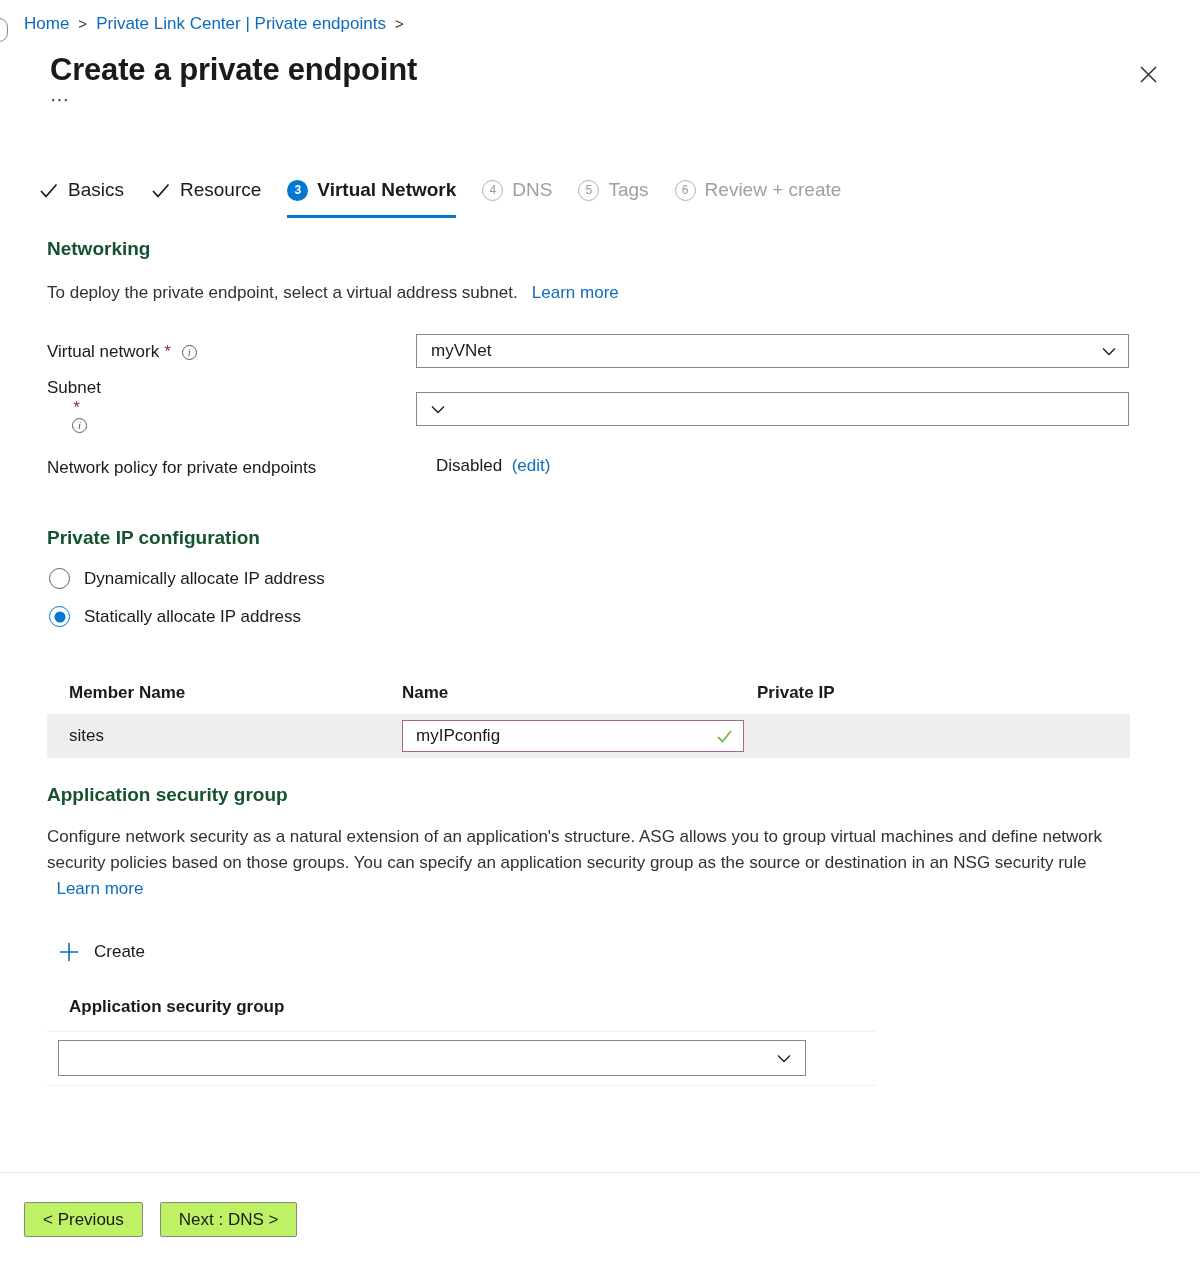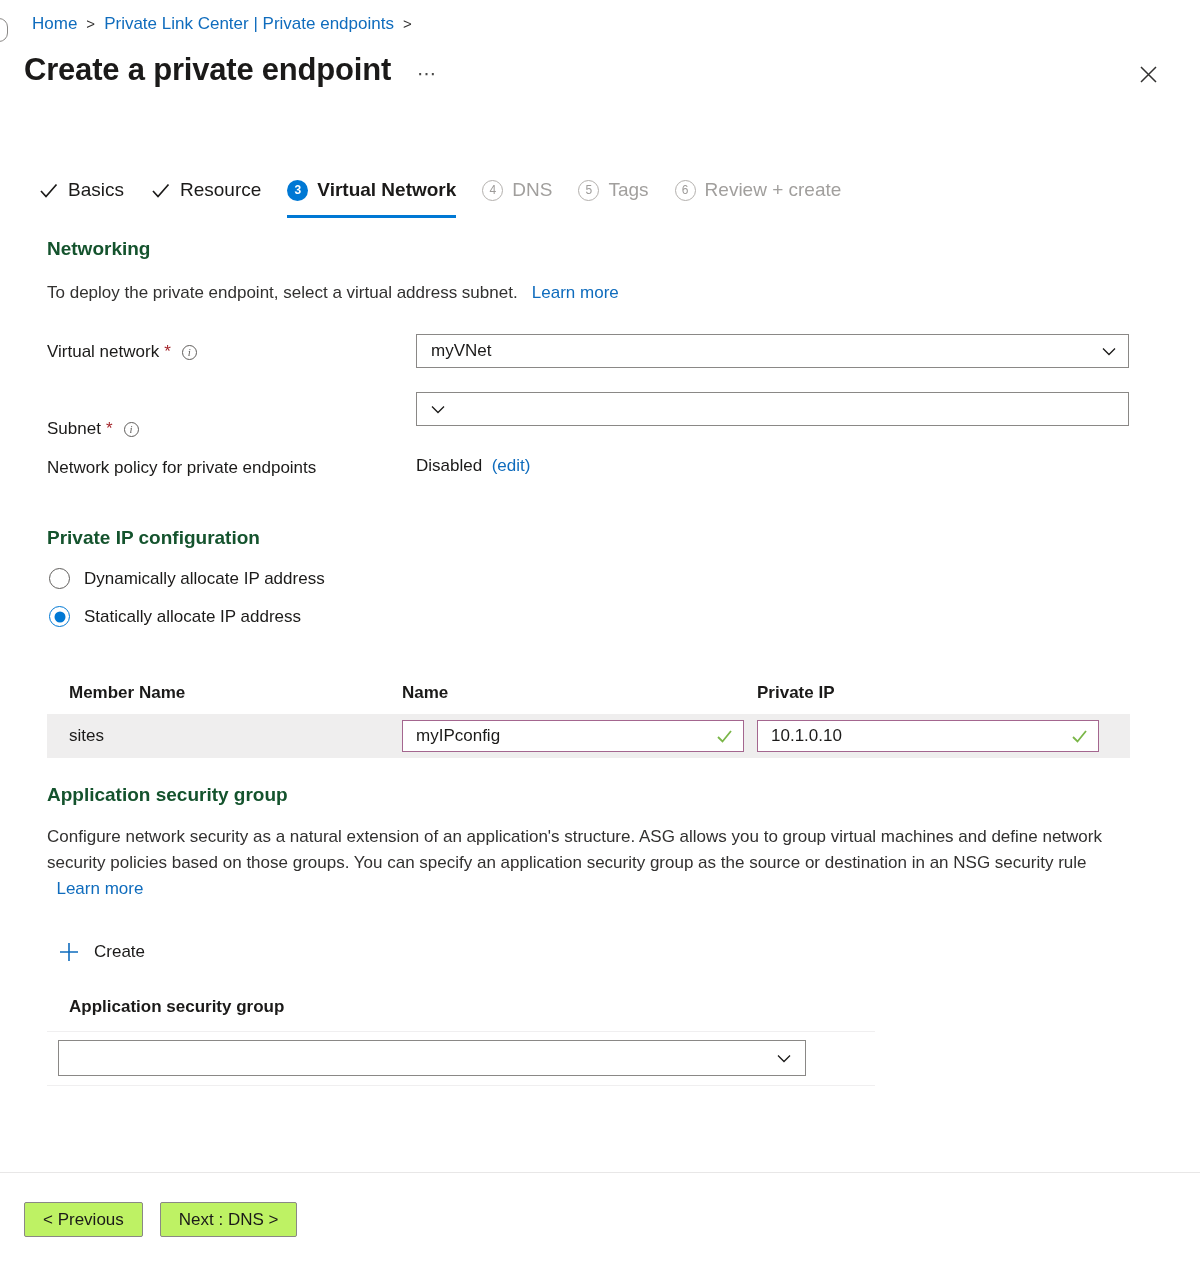--- a/index.html
+++ b/index.html
@@ -20,21 +20,20 @@
   
   .breadcrumb {
     position: absolute;
     top: 13px;
     left: 24px;
     display: flex;
     align-items: center;
     font-size: 17px;
     line-height: 22px;
     white-space: nowrap;
-    margin-left: 8px;
   }
   .crumb-link {
     color: #0f6cbd;
     cursor: pointer;
   }
   .crumb-sep {
     color: #323130;
     margin: 0 9px;
     font-size: 15px;
     font-weight: 300;
@@ -51,20 +50,21 @@
     border-radius: 4px 9px 9px 4px;
   }
 
   
   .title-row {
     position: absolute;
     top: 52px;
     left: 24px;
     display: flex;
     align-items: baseline;
+    flex-direction: column;
   }
   .page-title {
     font-size: 31px;
     font-weight: 600;
     letter-spacing: -0.2px;
     color: #1b1a19;
   }
   .title-ellipsis {
     margin-left: 26px;
     font-size: 19px;
@@ -483,35 +483,35 @@
     <span class="req-star">*</span>
     <span class="info-icon">i</span>
   </div>
   <div class="dropdown" style="top:334px;">
     <span class="val">myVNet</span>
     <svg class="chev" viewBox="0 0 14 9" aria-hidden="true">
         <path d="M1 1.5 L7 7.5 L13 1.5" stroke="#1b1a19" stroke-width="1.3" fill="none"></path>
       </svg>
   </div>
 
-  <div class="field-label" style="top:419px;">
+  <div class="field-label" style="top:378px;flex-direction:column;">
     <span>Subnet</span>
     <span class="req-star">*</span>
     <span class="info-icon">i</span>
   </div>
   <div class="dropdown" style="top:392px;">
     <svg class="chev" viewBox="0 0 14 9" aria-hidden="true">
         <path d="M1 1.5 L7 7.5 L13 1.5" stroke="#1b1a19" stroke-width="1.3" fill="none"></path>
       </svg>
   </div>
 
   <div class="field-label" style="top:458px;">
     <span>Network policy for private endpoints</span>
   </div>
-  <div class="static-value" style="top:456px;">
+  <div class="static-value" style="top:456px;margin-left:20px;">
     <span>Disabled</span>
     <span>&nbsp;</span><a class="link">(edit)</a>
   </div>
 
   <div class="section-head privateip">Private IP configuration</div>
 
   <div class="radio-row" style="top:568px;">
     <span class="radio"></span>
     <span class="radio-label">Dynamically allocate IP address</span>
   </div>
@@ -529,28 +529,20 @@
     <div class="ip-row">
       <div class="col-member">sites</div>
       <div class="col-name">
         <div class="val-input">
           <span class="txt">myIPconfig</span>
           <svg class="ok-check" viewBox="0 0 17 17" aria-hidden="true">
               <path d="M2 9 L6.5 13.5 L15 3" stroke="#7ab648" stroke-width="1.8" fill="none"></path>
             </svg>
         </div>
       </div>
-      <div class="col-ip">
-        <div class="val-input">
-          <span class="txt">10.1.0.10</span>
-          <svg class="ok-check" viewBox="0 0 17 17" aria-hidden="true">
-              <path d="M2 9 L6.5 13.5 L15 3" stroke="#7ab648" stroke-width="1.8" fill="none"></path>
-            </svg>
-        </div>
-      </div>
     </div>
   </div>
 
   <div class="section-head asg">Application security group</div>
   <div class="helper-text asg">
     <span>Configure network security as a natural extension of an application's structure. ASG allows you to group virtual machines and define network security policies based on those groups. You can specify an application security group as the source or destination in an NSG security rule</span>
     <span>&nbsp;&nbsp;</span><a class="link">Learn more</a>
   </div>
 
   <div class="create-link">

